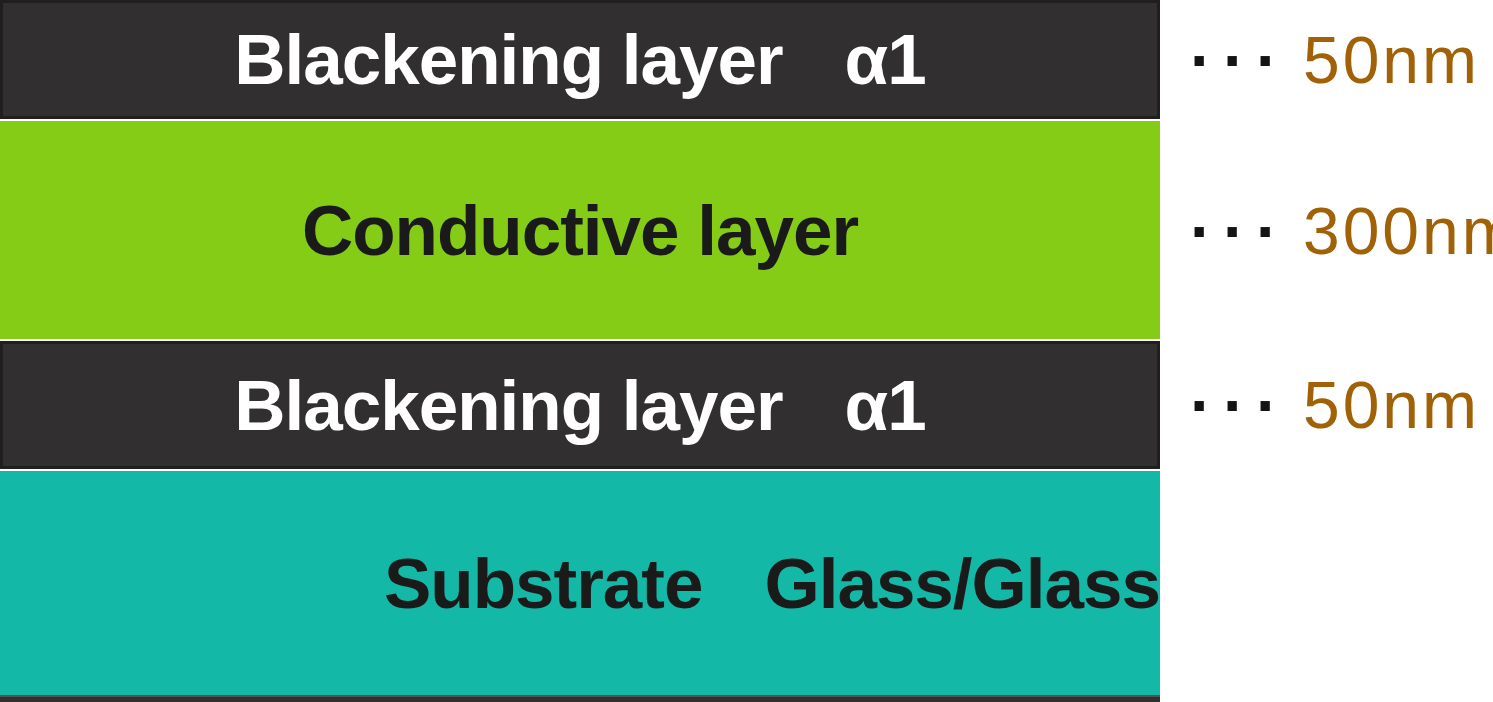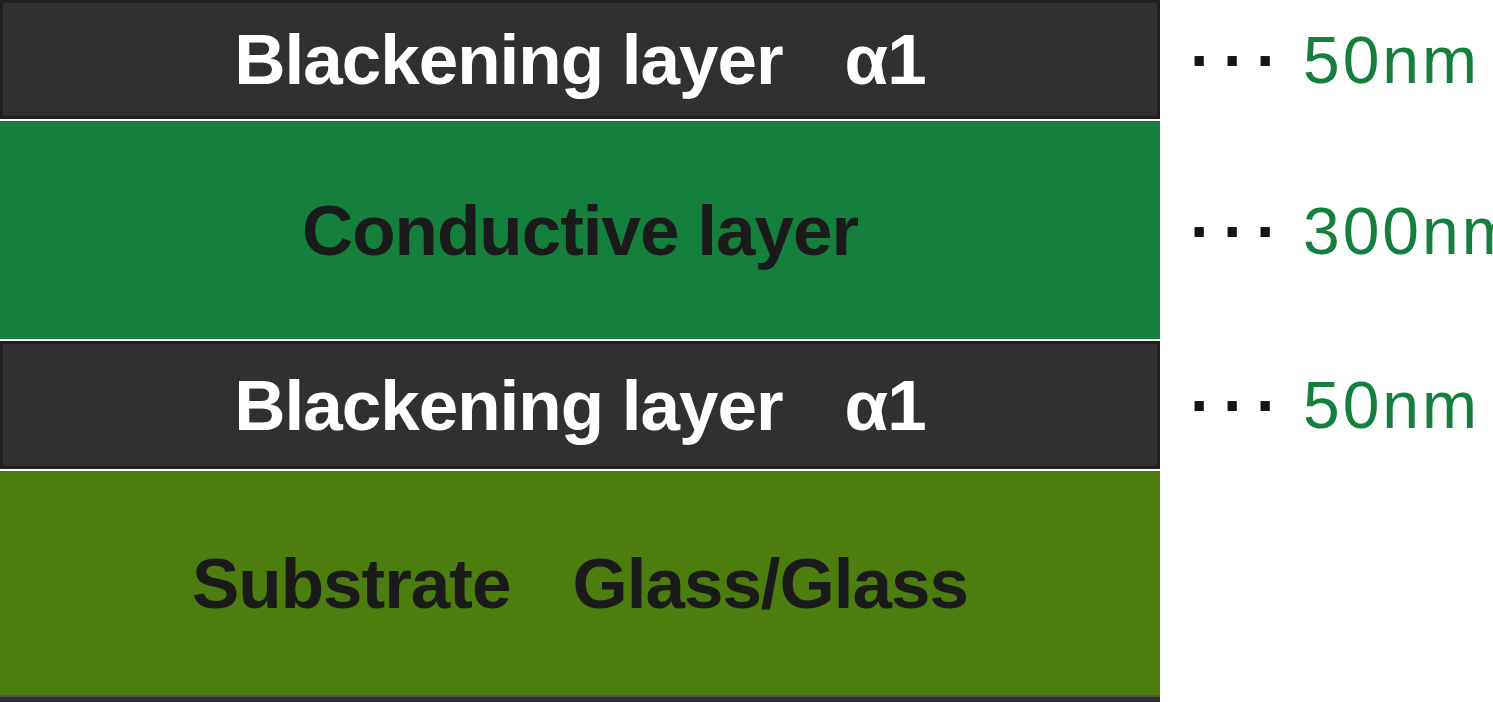--- a/index.html
+++ b/index.html
@@ -63,49 +63,49 @@
     letter-spacing: 11px;
     line-height: 1;
     color: #141414;
     margin-right: 14px;
   }
   .thickness {
     font-size: 66px;
     font-weight: 400;
     letter-spacing: 3px;
     line-height: 1;
-    color: #15803d;
+    color: #a16207;
   }
 </style>
 </head>
 <body>
 
 <div class="stage">
 
   <div class="layer dark" id="layer-1" style="background: rgb(49, 47, 48);">
     <div class="layer-label" style="color: rgb(255, 255, 255);">
       <span>Blackening layer</span>
       <span>α1</span>
     </div>
   </div>
 
-  <div class="layer" id="layer-2" style="background: #15803d;">
+  <div class="layer" id="layer-2" style="background: #84cc16;">
     <div class="layer-label" style="color: rgb(26, 26, 26);">
       <span>Conductive layer</span>
     </div>
   </div>
 
   <div class="layer dark" id="layer-3" style="background: rgb(49, 47, 48);">
     <div class="layer-label" style="color: rgb(255, 255, 255);">
       <span>Blackening layer</span>
       <span>α1</span>
     </div>
   </div>
 
-  <div class="layer" id="layer-4" style="background: #4d7c0f;">
+  <div class="layer" id="layer-4" style="background: #14b8a6; justify-content: flex-end;">
     <div class="layer-label" style="color: rgb(26, 26, 26);">
       <span>Substrate</span>
       <span>Glass/Glass</span>
     </div>
   </div>
 
   <div class="layer" id="layer-5" style="background: rgb(49, 47, 48);">
   </div>
 
   <div class="annotation" id="annotation-1">

